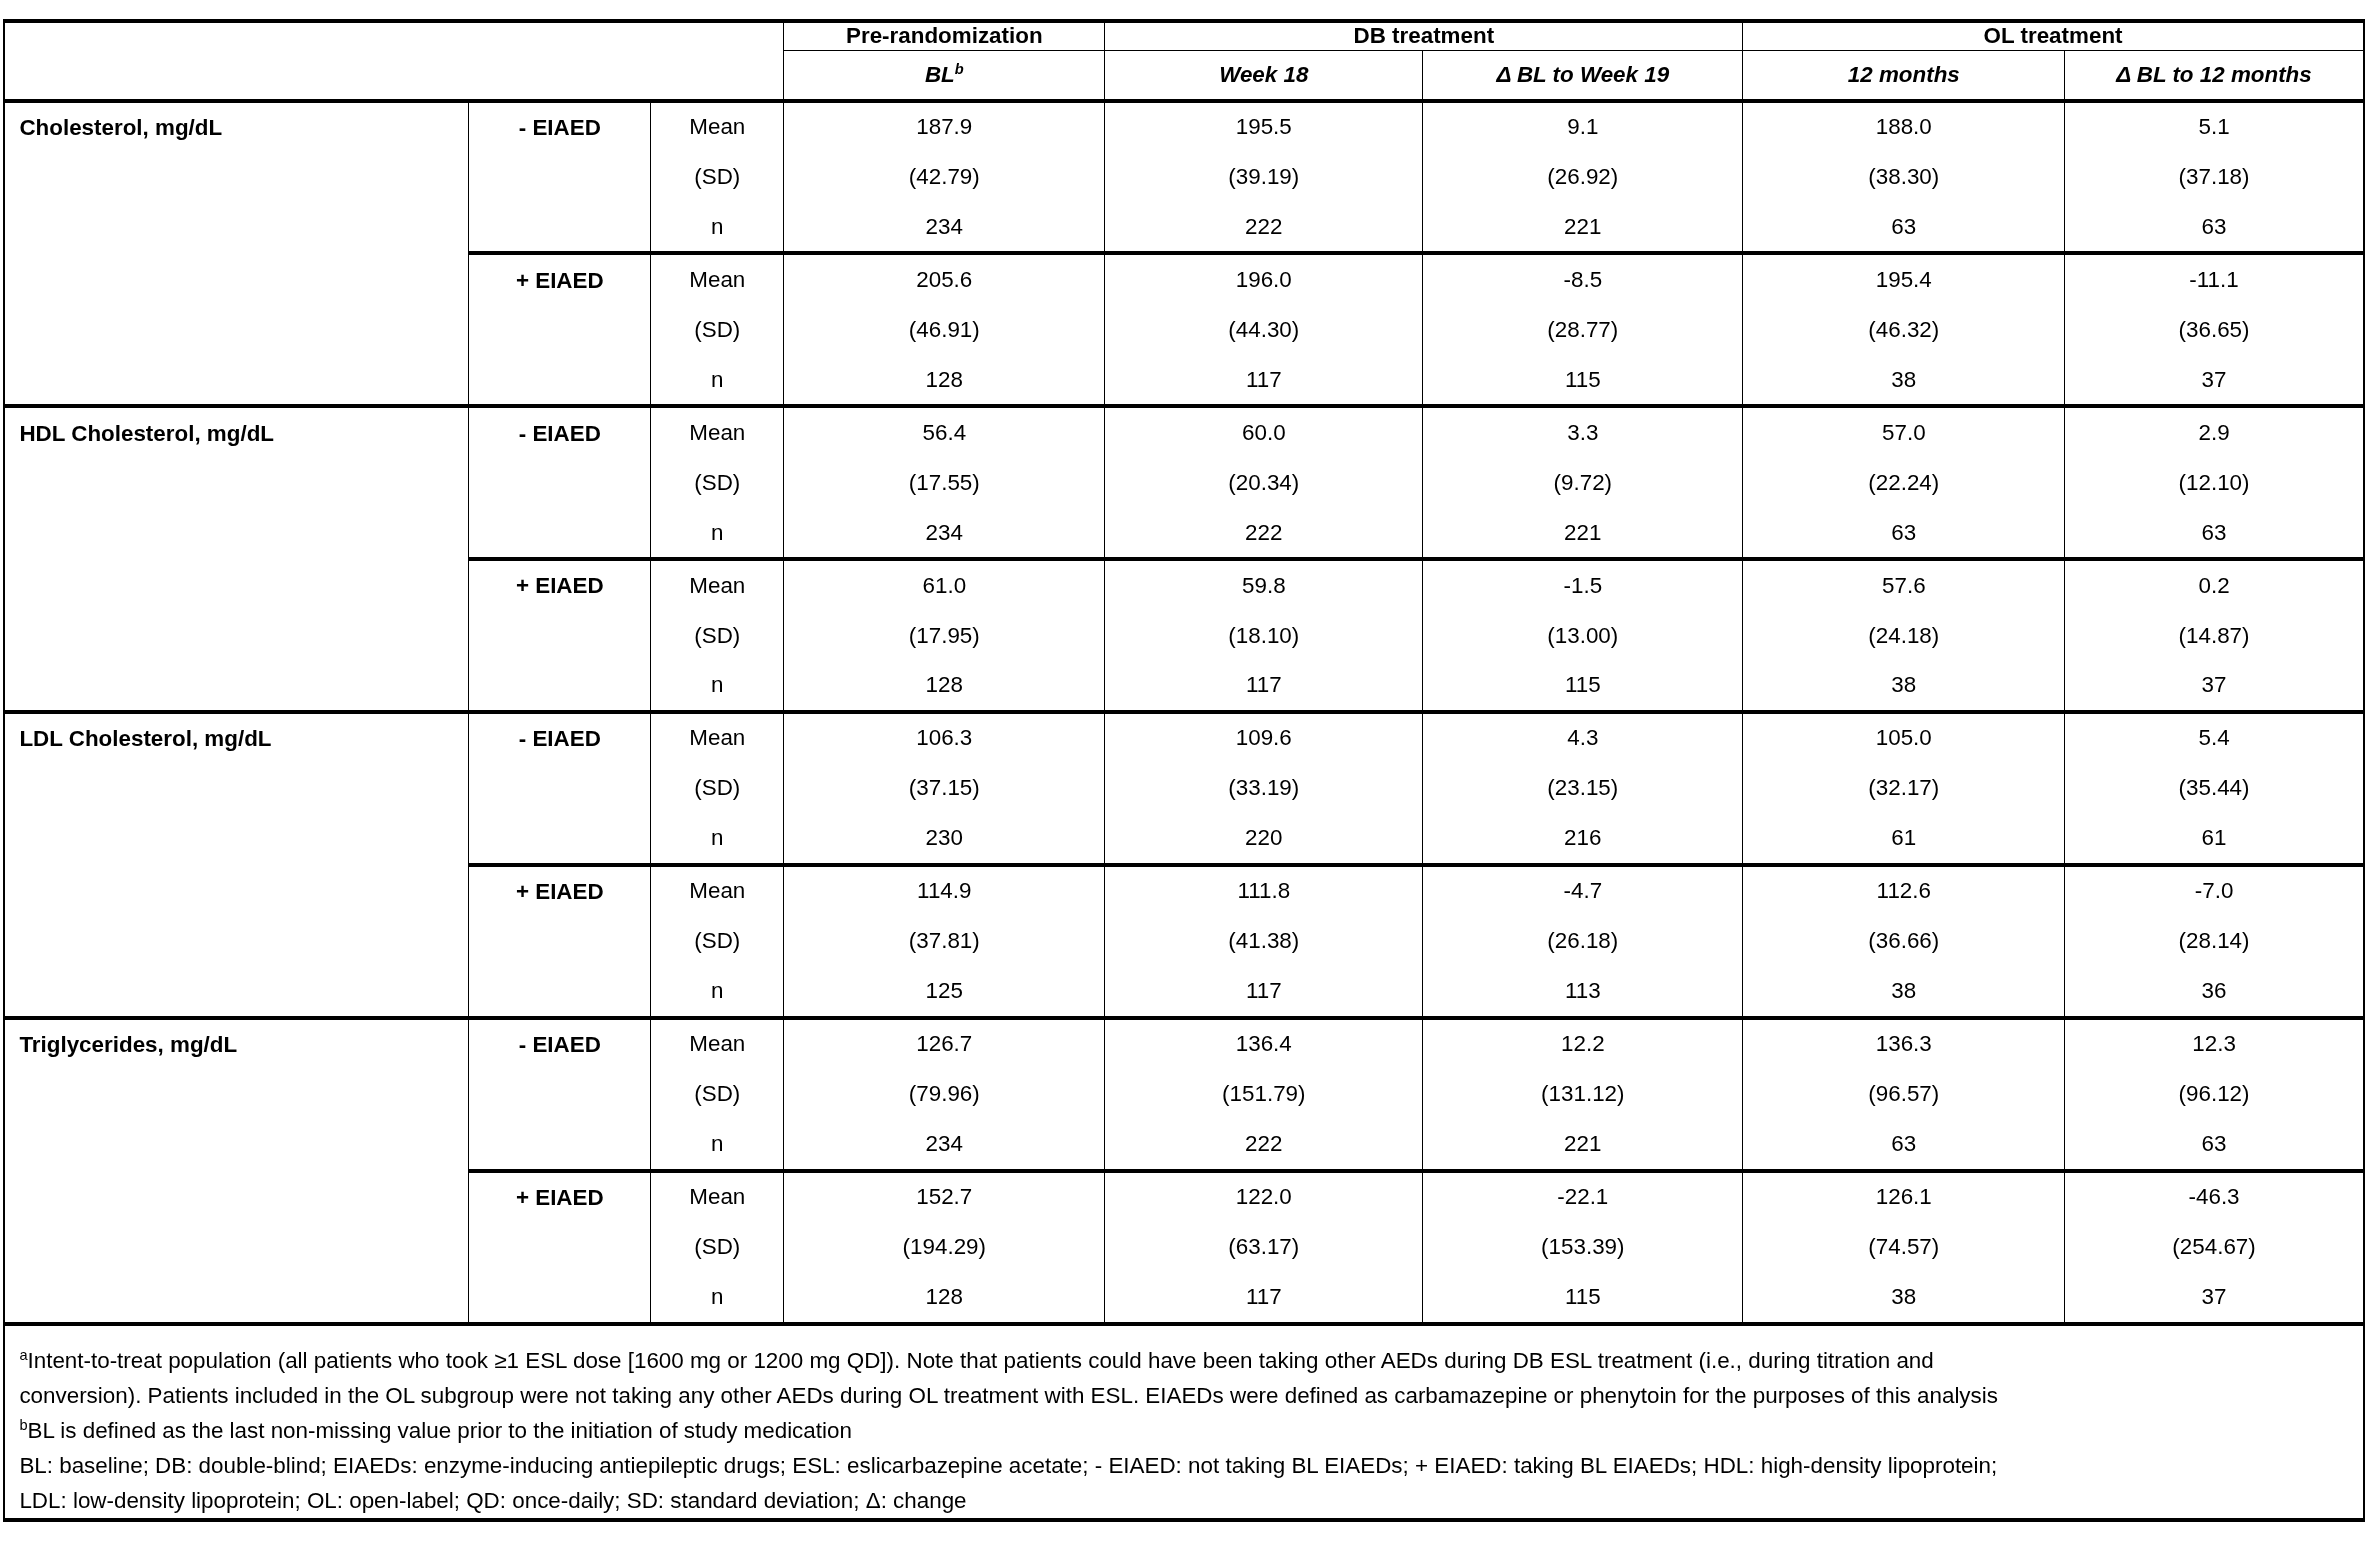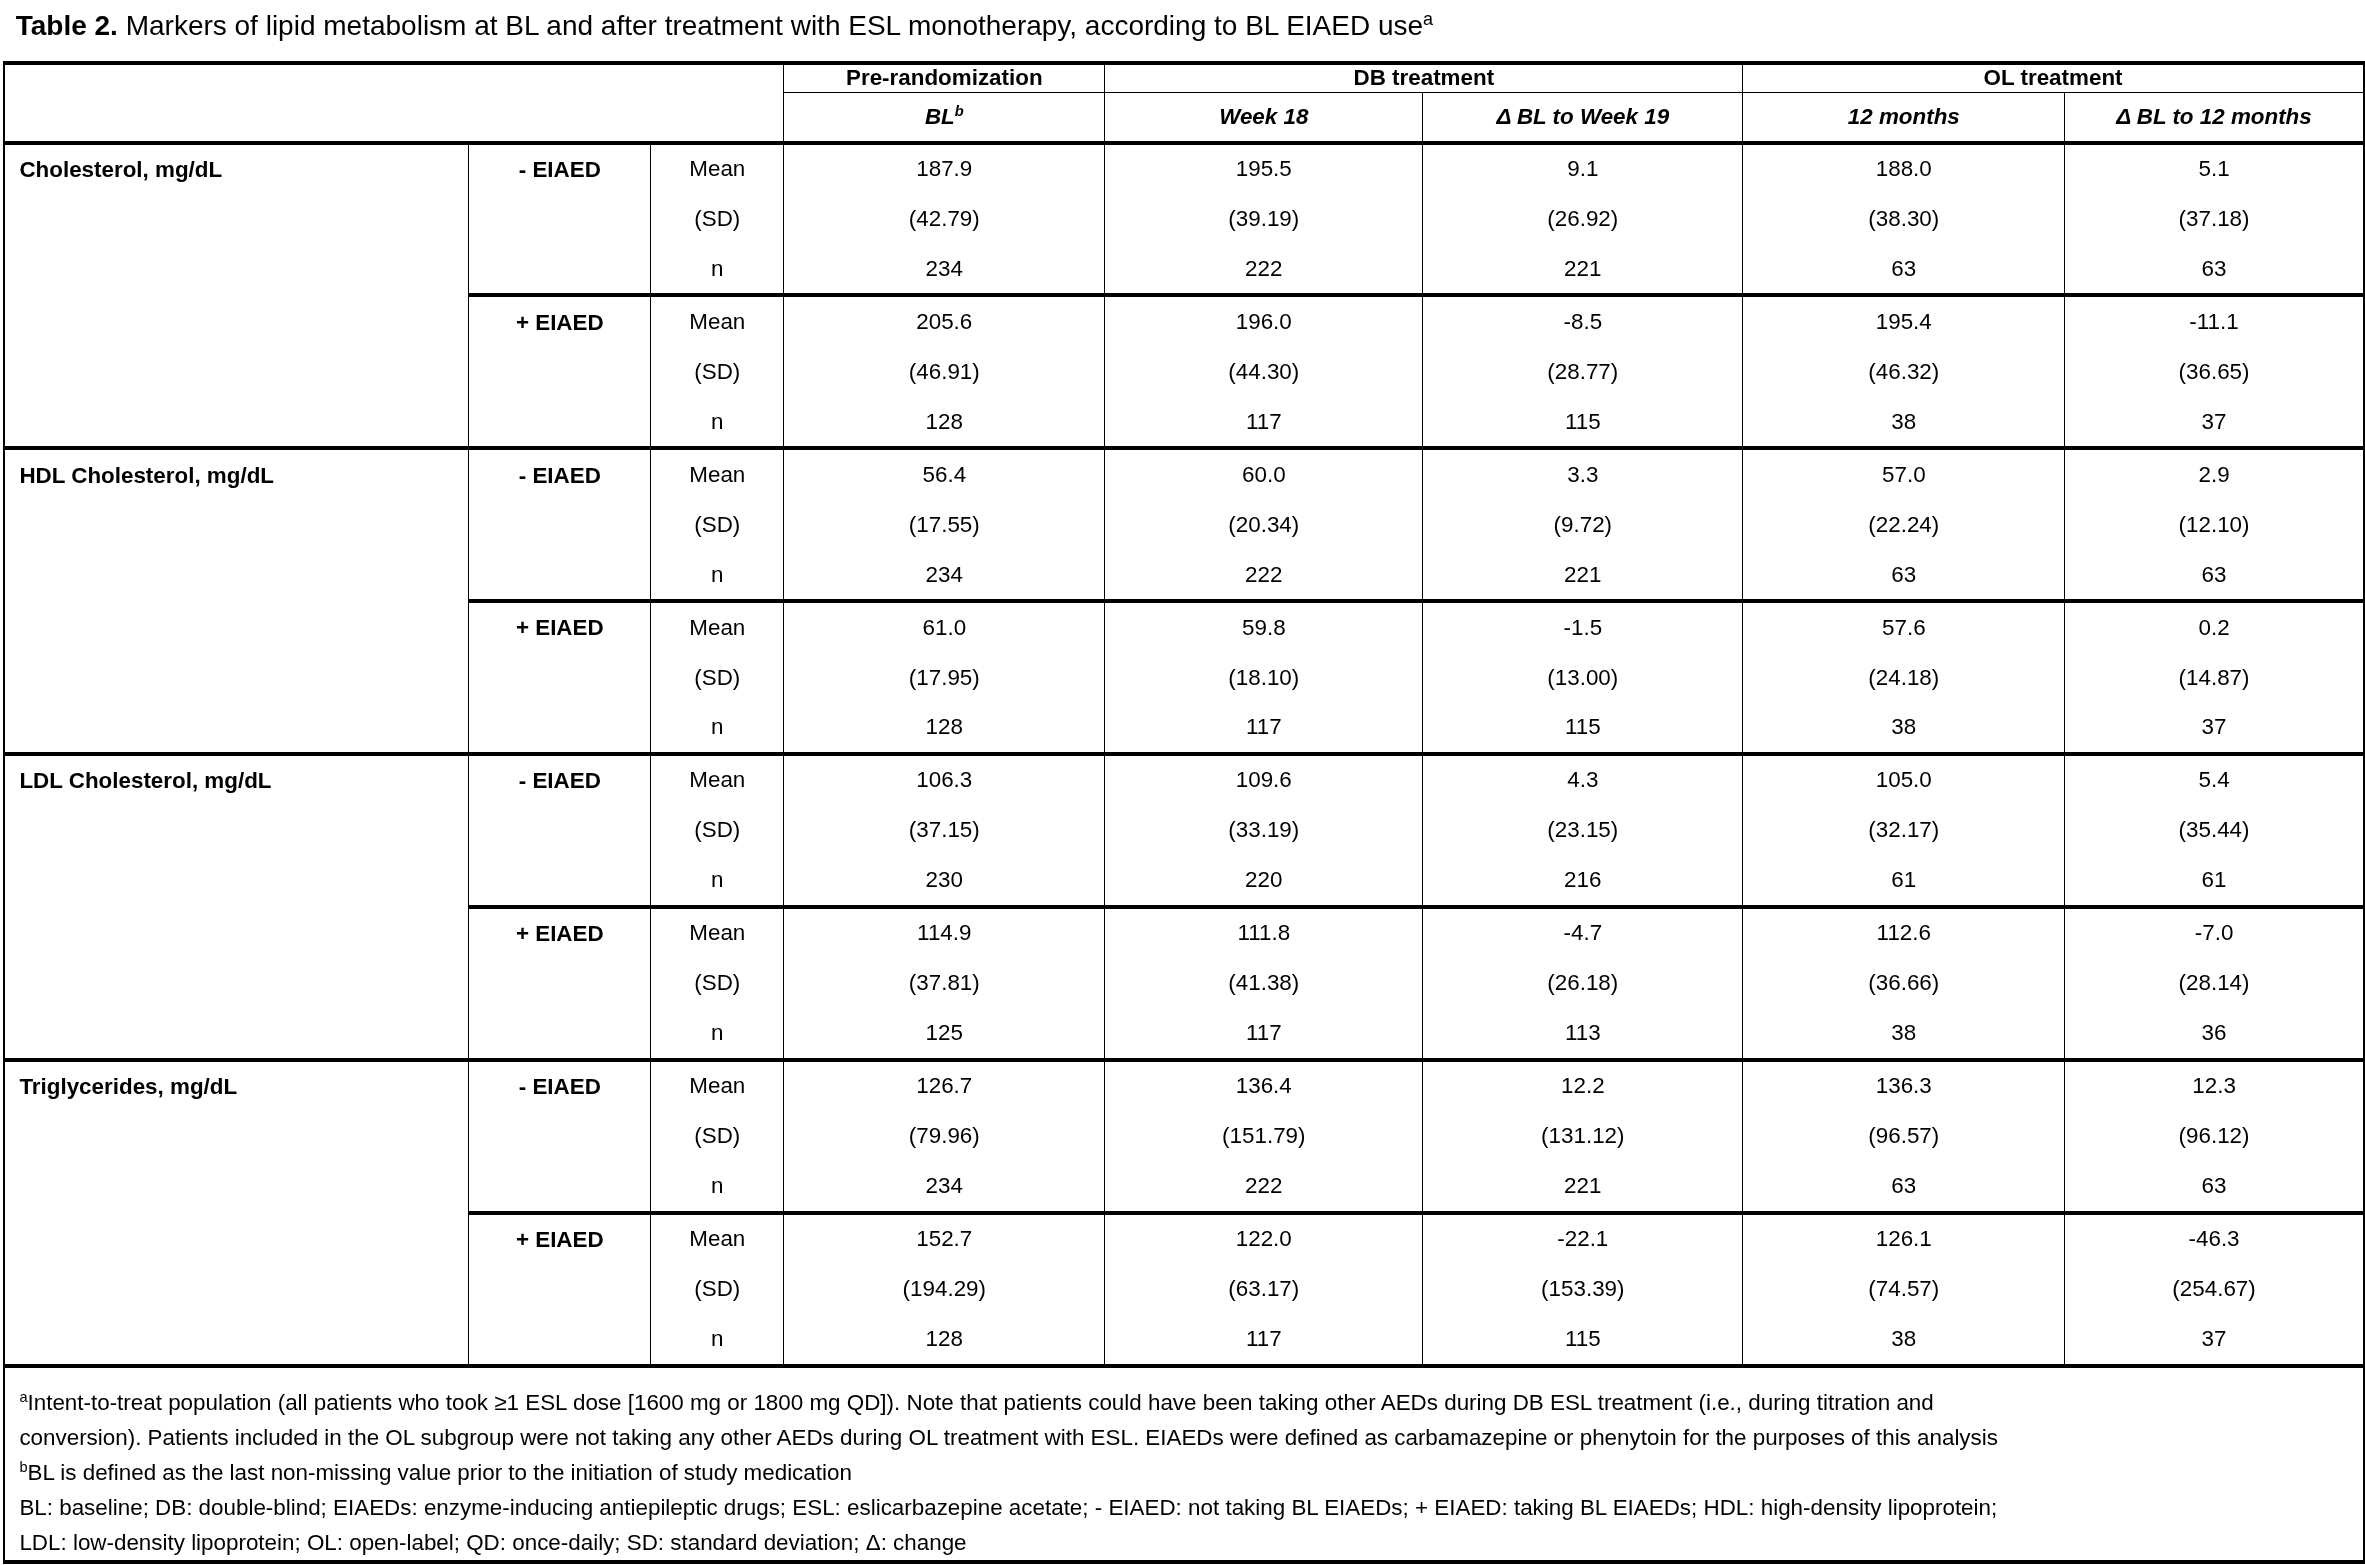--- a/index.html
+++ b/index.html
@@ -74,23 +74,20 @@
     font-size: 22.4px;
     line-height: 35px;
   }
   .fline sup { font-size: 14.6px; vertical-align: super; line-height: 0; }
 </style>
 </head>
 <body>
 
 <div class="page">
 
-  <div class="title">
-    <span class="tlabel">Table 2.</span><span> Markers of lipid metabolism at BL and after treatment with ESL monotherapy, according to BL EIAED use</span><sup>a</sup>
-  </div>
 
   <table class="lipid">
     <colgroup>
       <col style="width:465px">
       <col style="width:182px">
       <col style="width:133px">
       <col style="width:321px">
       <col style="width:318px">
       <col style="width:320px">
       <col style="width:322px">
@@ -313,21 +310,21 @@
           <td class="val">128</td>
           <td class="val">117</td>
           <td class="val">115</td>
           <td class="val">38</td>
           <td class="val">37</td>
         </tr>
       </tbody>
     <tfoot>
       <tr>
         <td class="footnotes" colspan="8">
-          <div class="fline"><sup>a</sup><span>Intent-to-treat population (all patients who took ≥1 ESL dose [1600 mg or 1800 mg QD]). Note that patients could have been taking other AEDs during DB ESL treatment (i.e., during titration and</span></div>
+          <div class="fline"><sup>a</sup><span>Intent-to-treat population (all patients who took ≥1 ESL dose [1600 mg or 1200 mg QD]). Note that patients could have been taking other AEDs during DB ESL treatment (i.e., during titration and</span></div>
           <div class="fline"><sup></sup><span>conversion). Patients included in the OL subgroup were not taking any other AEDs during OL treatment with ESL. EIAEDs were defined as carbamazepine or phenytoin for the purposes of this analysis</span></div>
           <div class="fline"><sup>b</sup><span>BL is defined as the last non-missing value prior to the initiation of study medication</span></div>
           <div class="fline"><sup></sup><span>BL: baseline; DB: double-blind; EIAEDs: enzyme-inducing antiepileptic drugs; ESL: eslicarbazepine acetate; - EIAED: not taking BL EIAEDs; + EIAED: taking BL EIAEDs; HDL: high-density lipoprotein;</span></div>
           <div class="fline"><sup></sup><span>LDL: low-density lipoprotein; OL: open-label; QD: once-daily; SD: standard deviation; Δ: change</span></div>
         </td>
       </tr>
     </tfoot>
   </table>
 
 </div>

